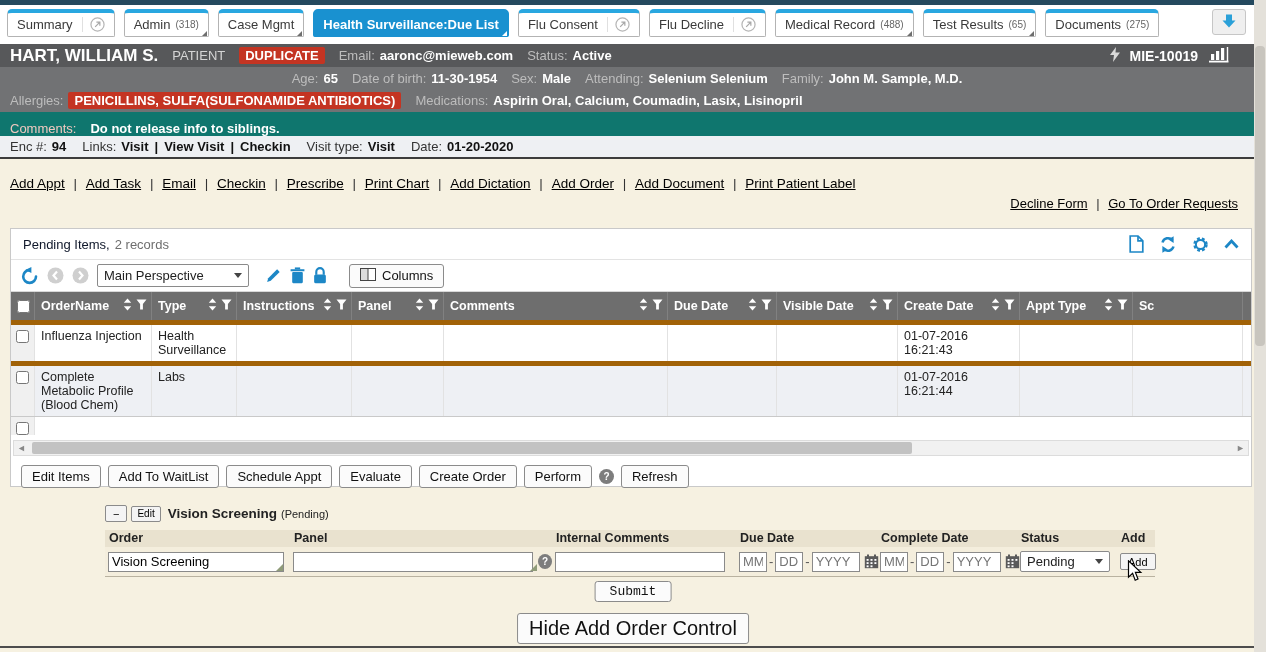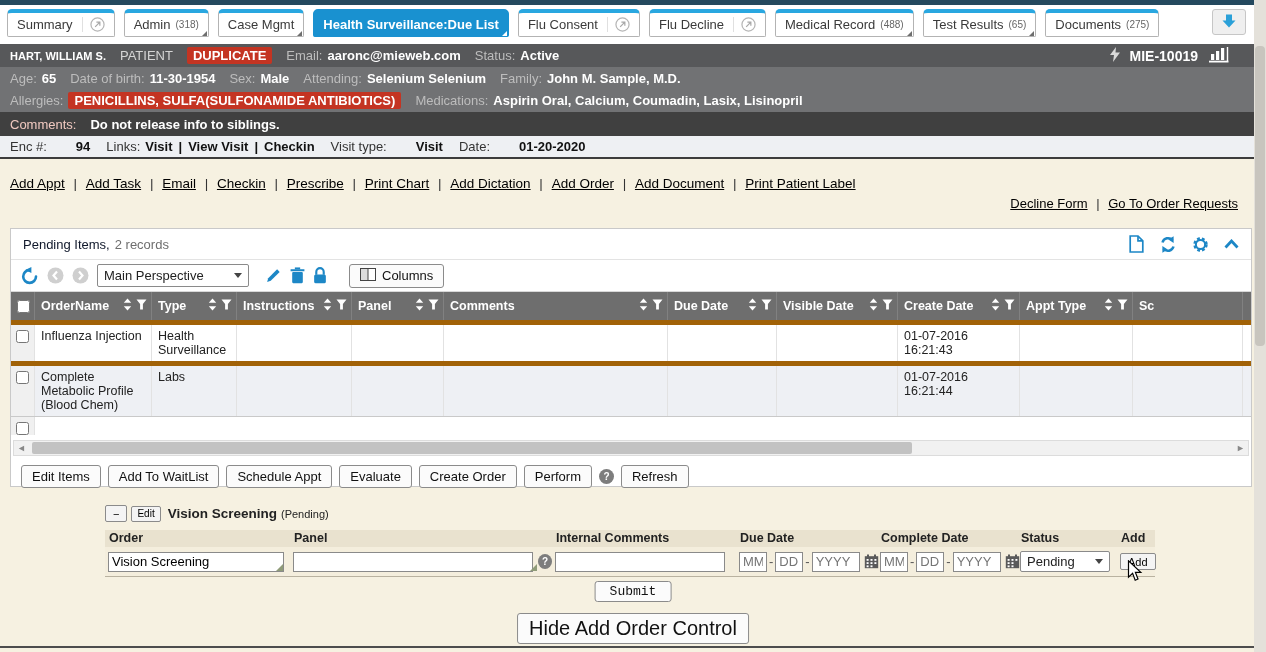--- a/index.html
+++ b/index.html
@@ -18,36 +18,36 @@
   .tab-ext { display:inline-flex; align-items:center; margin-left:4px; padding-left:7px; border-left:1px solid #e0e0e0; }
   .fold { position:absolute; right:1px; bottom:0px; width:0; height:0;
           border-left:5px solid transparent; border-bottom:5px solid #6e6e6e; }
   .tab.active .fold { border-bottom-color:#fff; }
   .tab-scroll-btn { position:absolute; right:20px; top:9px; width:34px; height:26px; background:#efefef;
           border:1px solid #c6c6c6; border-radius:3px; display:flex; align-items:center; justify-content:center; cursor:pointer; }
 
   
   .b-row { position:absolute; left:0; width:1254px; display:flex; align-items:center; gap:14px; padding:0 10px; color:#fff; }
   .row-a { top:44px; height:23px; background:#57585a; }
-  .row-b { top:67px; height:22px; background:#717274; }
+  .row-b { top:67px; height:22px; background:#717274;justify-content:center; }
   .row-c { top:89px; height:23px; background:#717274; }
   .b-label { color:#bdbdbd; font-weight:normal; }
   .b-val { color:#fff; font-weight:bold; }
   .pair { display:flex; gap:5px; align-items:center; white-space:nowrap; }
   .badge-red { background:#c43422; color:#fff; font-weight:bold; padding:1px 6px; border-radius:2px; }
-  .row-a .name { font-weight:bold; font-size:11px; }
+  .row-a .name { font-weight:bold; font-size:17px; }
   .row-a .role { color:#d5d5d5; }
   .b-right { margin-left:auto; display:flex; align-items:center; gap:10px; padding-right:14px; }
-  .comments-row { position:absolute; top:112px; left:0; width:1262px; height:24px; background:#404040;
-          display:flex; align-items:center; gap:14px; padding:8px 10px; }
+  .comments-row { position:absolute; top:112px; left:0; width:1262px; height:24px; background:#0f766e;
+          display:flex; align-items:center; gap:14px; padding:16px 10px; }
   .comments-row .c-label { color:#f0c9c0; }
   .comments-row .c-text { color:#fff; font-weight:bold; }
   .enc-row { position:absolute; top:136px; left:0; width:1254px; height:23px; background:#eef0f3;
           border-bottom:2px solid #3c3c3c; display:flex; align-items:center; gap:16px; padding:0 10px; color:#333; }
-  .enc-row .e-val { font-weight:bold; color:#111;margin-left:24px; }
+  .enc-row .e-val { font-weight:bold; color:#111; }
   .enc-links { display:flex; gap:6px; font-weight:bold; color:#111; }
 
   
   .action-links { position:absolute; top:176px; left:10px; font-size:13.5px; }
   .action-links a, .secondary-links a { color:#000; text-decoration:underline; cursor:pointer; }
   .lsep { color:#333; margin:0 5px; }
   .secondary-links { position:absolute; top:196px; right:28px; font-size:13px; }
 
   
   .panel { position:absolute; top:228px; left:10px; width:1242px; height:259px; background:#fff; border:1px solid #c9c9c9; }

